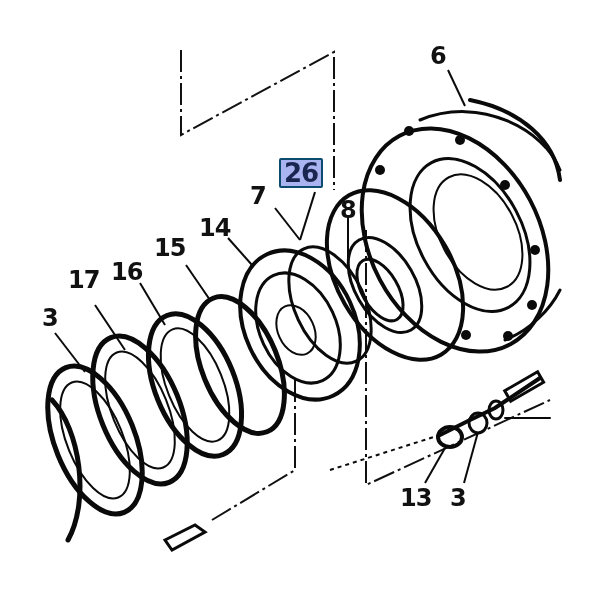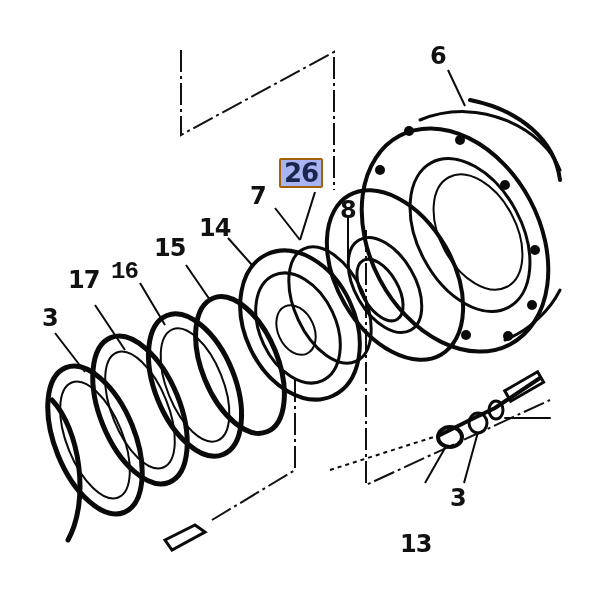--- a/index.html
+++ b/index.html
@@ -1,21 +1,21 @@
 <!DOCTYPE html>
 <html><head>
 <meta charset="utf-8">
 <style>
   html, body { margin: 0; padding: 0; background: #ffffff; }
   body { width: 600px; height: 600px; position: relative; overflow: hidden;
          font-family: "DejaVu Sans", sans-serif; }
   #canvas { position: absolute; left: 0; top: 0; width: 600px; height: 600px; }
   .lbl { position: absolute; font-family: "DejaVu Sans", sans-serif; font-weight: bold;
          color: #111; font-size: 24px; line-height: 1; letter-spacing: -1px; }
-  .hl { background: #aab4f0; border: 2px solid #a16207; border-radius: 2px;
+  .hl { background: #aab4f0; border: 2px solid #0c4a6e; border-radius: 2px;
         color: #1b2650; padding: 0 3px; font-size: 26px; }
   svg .k { fill: none; stroke: #0a0a0a; stroke-linecap: round; }
   svg .dash { fill: none; stroke: #111; stroke-width: 2; stroke-dasharray: 22 4 3 4; }
 </style>
 </head>
 <body>
 
 <svg id="canvas" viewBox="0 0 600 600" xmlns="http://www.w3.org/2000/svg">
 
   <g>
@@ -92,17 +92,17 @@
     <line x1="330" y1="470" x2="440" y2="435" stroke-dasharray="4 4"></line>
   </g>
 </svg>
 
 <span class="lbl" style="left:430px;top:44px;">6</span>
 <span class="lbl hl" style="left:279px;top:158px;">26</span>
 <span class="lbl" style="left:250px;top:184px;">7</span>
 <span class="lbl" style="left:340px;top:198px;">8</span>
 <span class="lbl" style="left:199px;top:216px;">14</span>
 <span class="lbl" style="left:154px;top:236px;">15</span>
-<span class="lbl" style="left:111px;top:260px;font-family:Liberation Mono, monospace;">16</span>
+<span class="lbl" style="left:111px;top:260px;">16</span>
 <span class="lbl" style="left:68px;top:268px;">17</span>
 <span class="lbl" style="left:42px;top:306px;">3</span>
-<span class="lbl" style="left:400px;top:486px;margin-top:46px;">13</span>
+<span class="lbl" style="left:400px;top:486px;">13</span>
 <span class="lbl" style="left:450px;top:486px;">3</span>
 
 </body></html>

